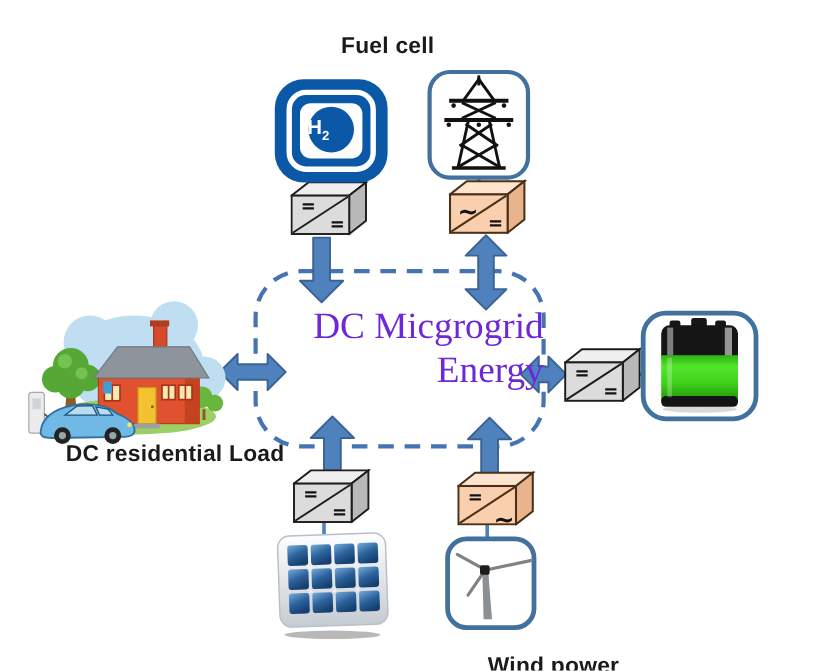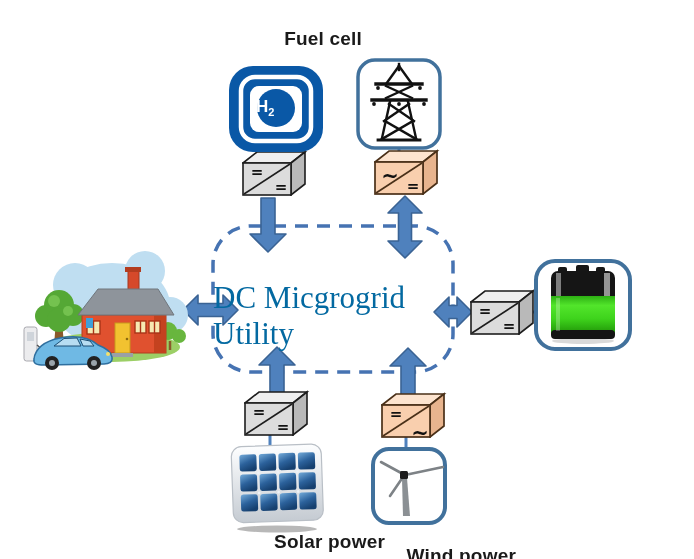--- a/index.html
+++ b/index.html
@@ -5,22 +5,22 @@
   :root{
     --arrow:#4f81bd; --arrow-edge:#3a6394; --dashed:#4673b2; --node-border:#41719c;
     --fuel-blue:#0a58a6; --ink:#1a1a1a;
   }
   html,body{margin:0;padding:0;background:#fff;}
   .stage{position:relative;width:694px;height:559px;background:#fff;overflow:hidden;
          font-family:"Liberation Sans",sans-serif;}
   .layer{position:absolute;left:0;top:0;}
   .lbl{position:absolute;width:220px;text-align:right;font:700 19px "Liberation Sans",sans-serif;
        color:var(--ink);letter-spacing:.2px;}
-  .title{position:absolute;left:213px;top:254px;width:240px;text-align:left;
-         font-family:"Liberation Serif",serif;font-size:31px;line-height:36px;color:#0369a1;margin-top:26px;}
+  .title{position:absolute;left:213px;top:254px;width:240px;text-align:right;
+         font-family:"Liberation Serif",serif;font-size:31px;line-height:36px;color:#6d28d9;}
   .h2badge{position:absolute;left:256px;top:97px;width:40px;color:#fff;
            font:700 17px "Liberation Sans",sans-serif;}
   .h2badge sub{font-size:11px;}
   svg text.convsym{font:700 15px "DejaVu Sans",sans-serif;fill:#111;}
   svg text.convsym.ac{font-size:21px;}
 </style>
 </head>
 <body>
 
 <div class="stage">
@@ -242,21 +242,21 @@
           <circle cx="32" cy="120" r="3" fill="#9aa4ab"></circle>
         <circle cx="74" cy="120" r="7" fill="#222"></circle>
           <circle cx="74" cy="120" r="3" fill="#9aa4ab"></circle>
         <circle cx="88" cy="111" r="2" fill="#f4e06b"></circle>
       </g>
     </g>
   </svg>
 
   <div class="title">
     <div>DC Micgrogrid</div>
-    <div>Utility</div>
+    <div>Energy</div>
   </div>
 
   <div class="h2badge"><span>H</span><sub>2</sub></div>
 
   <div class="lbl" style="left:142px;top:28px;">Fuel cell</div>
-  <div class="lbl" style="left:165px;top:531px;">Solar power</div>
+  <div class="lbl" style="left:17px;top:368px;">DC residential Load</div>
   <div class="lbl" style="left:296px;top:521px;margin-top:24px;">Wind power</div>
 </div>
 
 </body></html>

